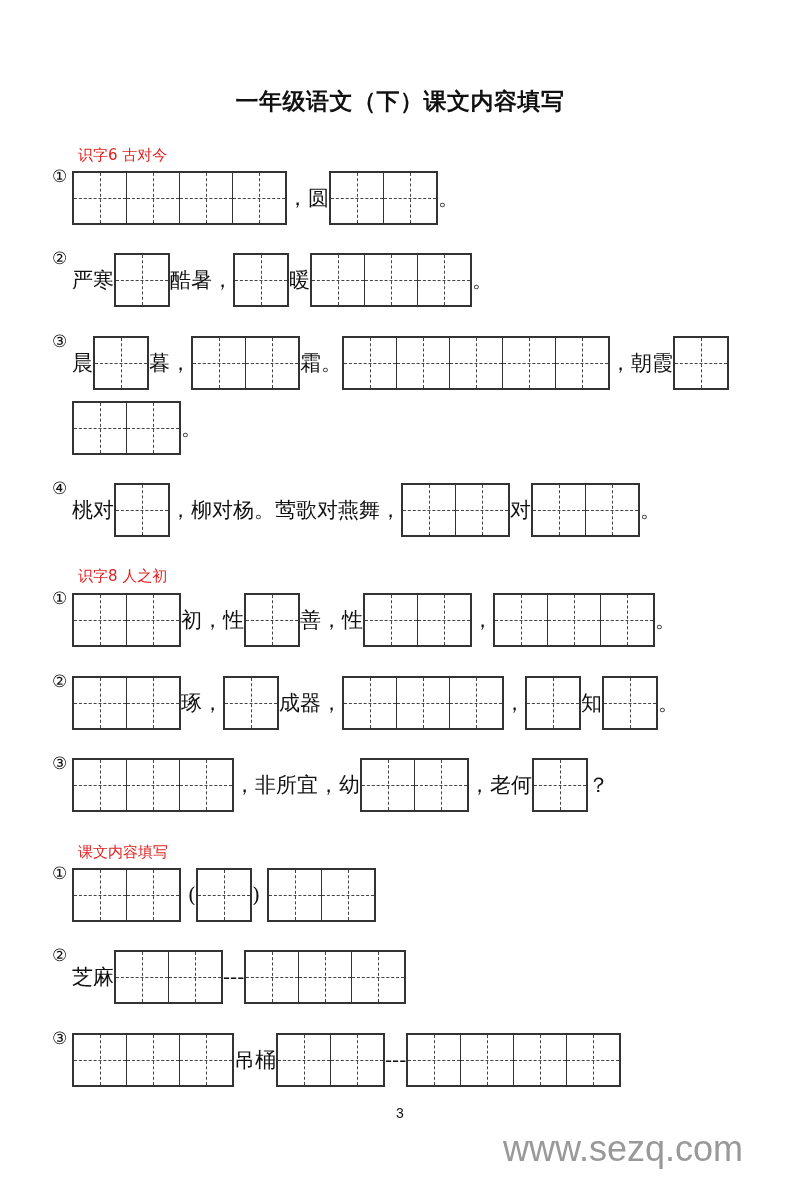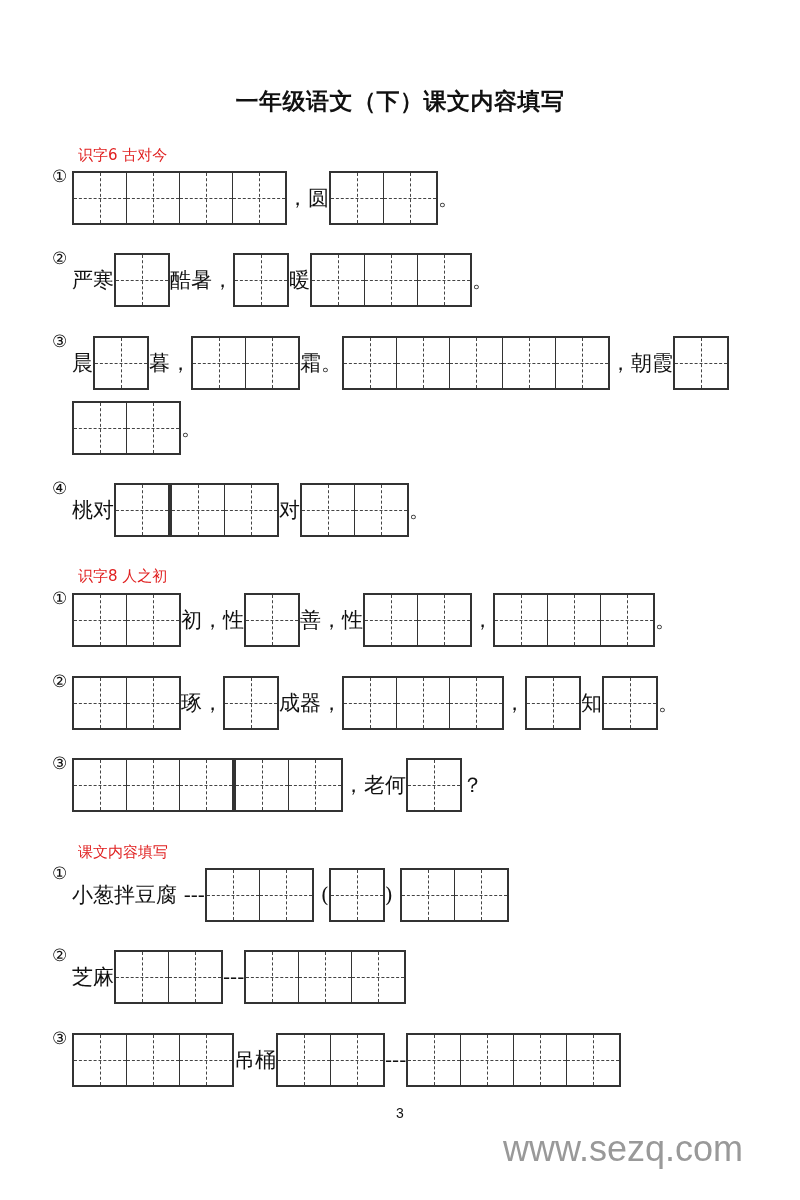--- a/index.html
+++ b/index.html
@@ -142,20 +142,21 @@
     <span class="txt">。</span>
   </div>
 <div class="line" style="top:482px">
     <span class="num">④</span>
     <span class="txt">桃对</span>
     <div class="grp">
       <div style="display: flex; border-right: none;">
         <div class="cell" style="width: 52px; border-right: none;"></div>
       </div>
     </div>
+    <span class="txt">，柳对杨。莺歌对燕舞，</span>
     <div class="grp">
       <div style="display: flex; border-right: 1.5px solid rgb(51, 51, 51);">
         <div class="cell" style="width: 52px; border-right: none;"></div>
       </div>
       <div style="display: flex; border-right: none;">
         <div class="cell" style="width: 52px; border-right: none;"></div>
       </div>
     </div>
     <span class="txt">对</span>
     <div class="grp">
@@ -255,39 +256,39 @@
       <div style="display: flex; border-right: 1.5px solid rgb(51, 51, 51);">
         <div class="cell" style="width: 52px; border-right: none;"></div>
       </div>
       <div style="display: flex; border-right: 1.5px solid rgb(51, 51, 51);">
         <div class="cell" style="width: 52px; border-right: none;"></div>
       </div>
       <div style="display: flex; border-right: none;">
         <div class="cell" style="width: 52px; border-right: none;"></div>
       </div>
     </div>
+    <span class="txt">，非所宜，幼</span>
     <div class="grp">
       <div style="display: flex; border-right: 1.5px solid rgb(51, 51, 51);">
         <div class="cell" style="width: 52px; border-right: none;"></div>
       </div>
       <div style="display: flex; border-right: none;">
         <div class="cell" style="width: 52px; border-right: none;"></div>
       </div>
     </div>
     <span class="txt">，老何</span>
     <div class="grp">
       <div style="display: flex; border-right: none;">
         <div class="cell" style="width: 52px; border-right: none;"></div>
       </div>
     </div>
     <span class="txt">？</span>
   </div>
 <div class="line" style="top:867px">
     <span class="num">①</span>
-    <span class="txt">小葱拌豆腐 ---</span>
     <div class="grp">
       <div style="display: flex; border-right: 1.5px solid rgb(51, 51, 51);">
         <div class="cell" style="width: 52px; border-right: none;"></div>
       </div>
       <div style="display: flex; border-right: none;">
         <div class="cell" style="width: 52px; border-right: none;"></div>
       </div>
     </div>
     <span class="txt"> (</span>
     <div class="grp">

